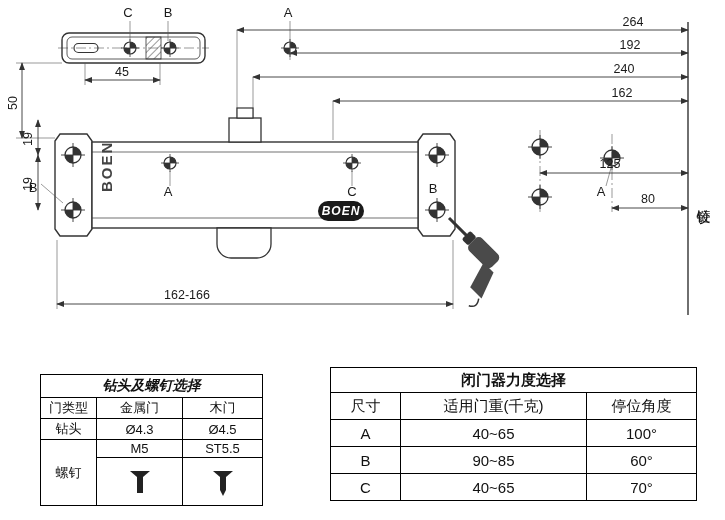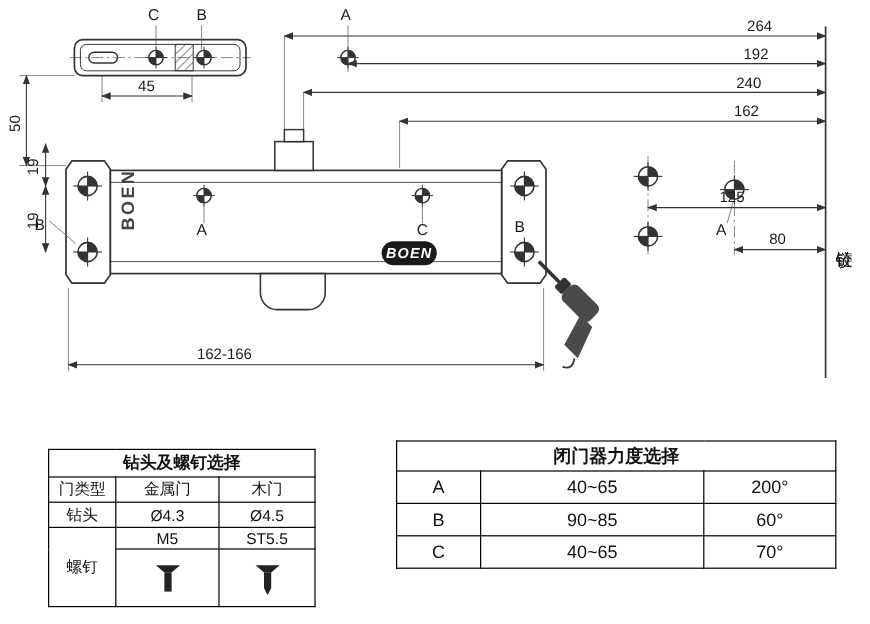--- a/index.html
+++ b/index.html
@@ -12,21 +12,21 @@
   .dim  { font-size:12.5px; fill:#1a1a1a; text-anchor:middle; }
   .lbl  { font-size:13px; fill:#1a1a1a; text-anchor:middle; }
   .brand-side { font-size:15px; font-weight:bold; fill:#444; letter-spacing:2px; }
   .brand-logo { font-size:12px; font-weight:bold; font-style:italic; fill:#fff; text-anchor:middle; letter-spacing:1px; }
   .hinge-lbl  { font-size:14px; fill:#111; writing-mode:vertical-rl; }
 
   table.tbl { position:absolute; border-collapse:collapse; background:#fff; table-layout:fixed; }
   table.tbl td { border:1px solid #000; text-align:center; vertical-align:middle; color:#111; padding:1px 2px; }
 
   .drill-tbl { left:40px; top:374px; width:222px; font-size:13px; }
-  .drill-tbl td.title { font-weight:bold; font-size:14px; height:23px; }
+  .drill-tbl td.title { font-weight:bold; font-size:14px; height:23px;font-style:italic; }
   .drill-tbl td { height:20px; }
   .drill-tbl td.screw-label { height:66px; }
   .drill-tbl td.screw-type { height:18px; }
   .drill-tbl td.screw-icon-cell { height:48px; vertical-align:middle; }
   .screw-icon { display:block; margin:2px auto; }
 
   .force-tbl { left:330px; top:367px; width:366px; font-size:15px; }
   .force-tbl td.title { font-weight:bold; font-size:15px; height:25px; }
   .force-tbl td { height:27px; }
 </style>
@@ -214,23 +214,28 @@
     <colgroup>
         <col style="width:70px">
         <col style="width:186px">
         <col style="width:110px">
       </colgroup>
     <tbody>
         <tr>
       <td colspan="3" class="title">闭门器力度选择</td>
     </tr>
     <tr>
+      <td>尺寸</td>
+      <td>适用门重(千克)</td>
+      <td>停位角度</td>
+    </tr>
+    <tr>
       <td>A</td>
       <td>40~65</td>
-      <td>200°</td>
+      <td>100°</td>
     </tr>
     <tr>
       <td>B</td>
       <td>90~85</td>
       <td>60°</td>
     </tr>
     <tr>
       <td>C</td>
       <td>40~65</td>
       <td>70°</td>

